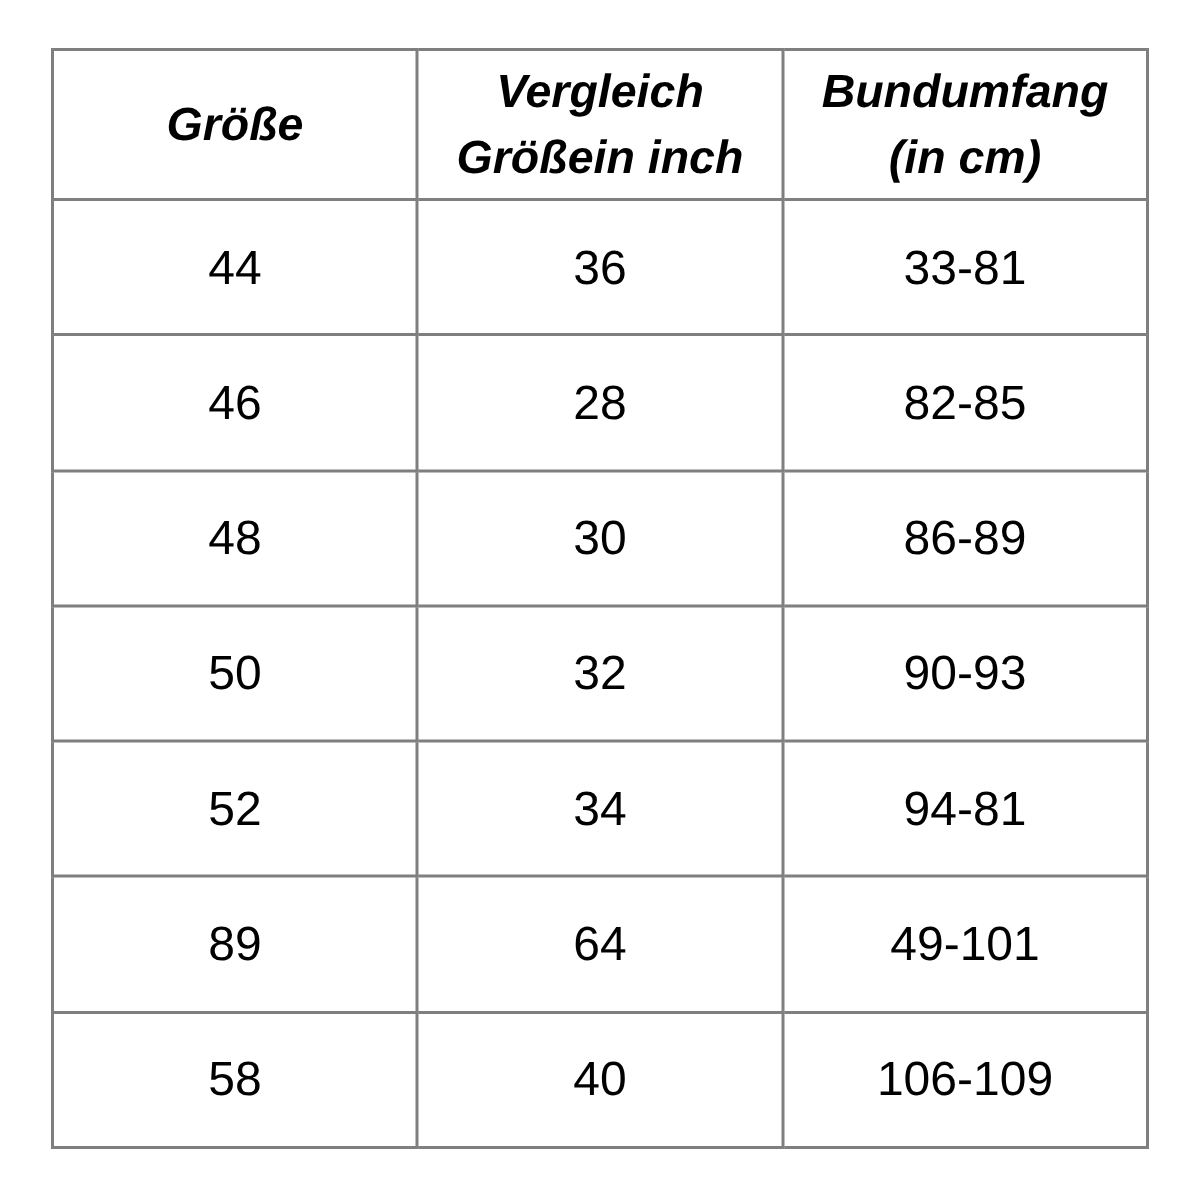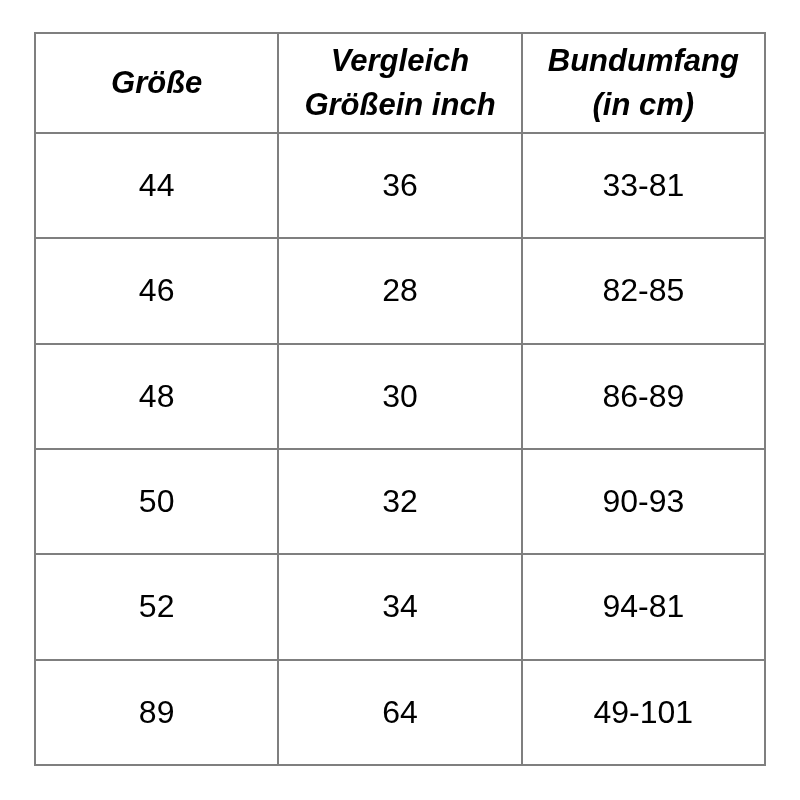--- a/index.html
+++ b/index.html
@@ -92,15 +92,20 @@
         <tr>
           <td>52</td>
           <td>34</td>
           <td>94-81</td>
         </tr>
         <tr>
           <td>89</td>
           <td>64</td>
           <td>49-101</td>
         </tr>
+        <tr>
+          <td>58</td>
+          <td>40</td>
+          <td>106-109</td>
+        </tr>
       </tbody>
   </table>
 </div>
 
 </body></html>

